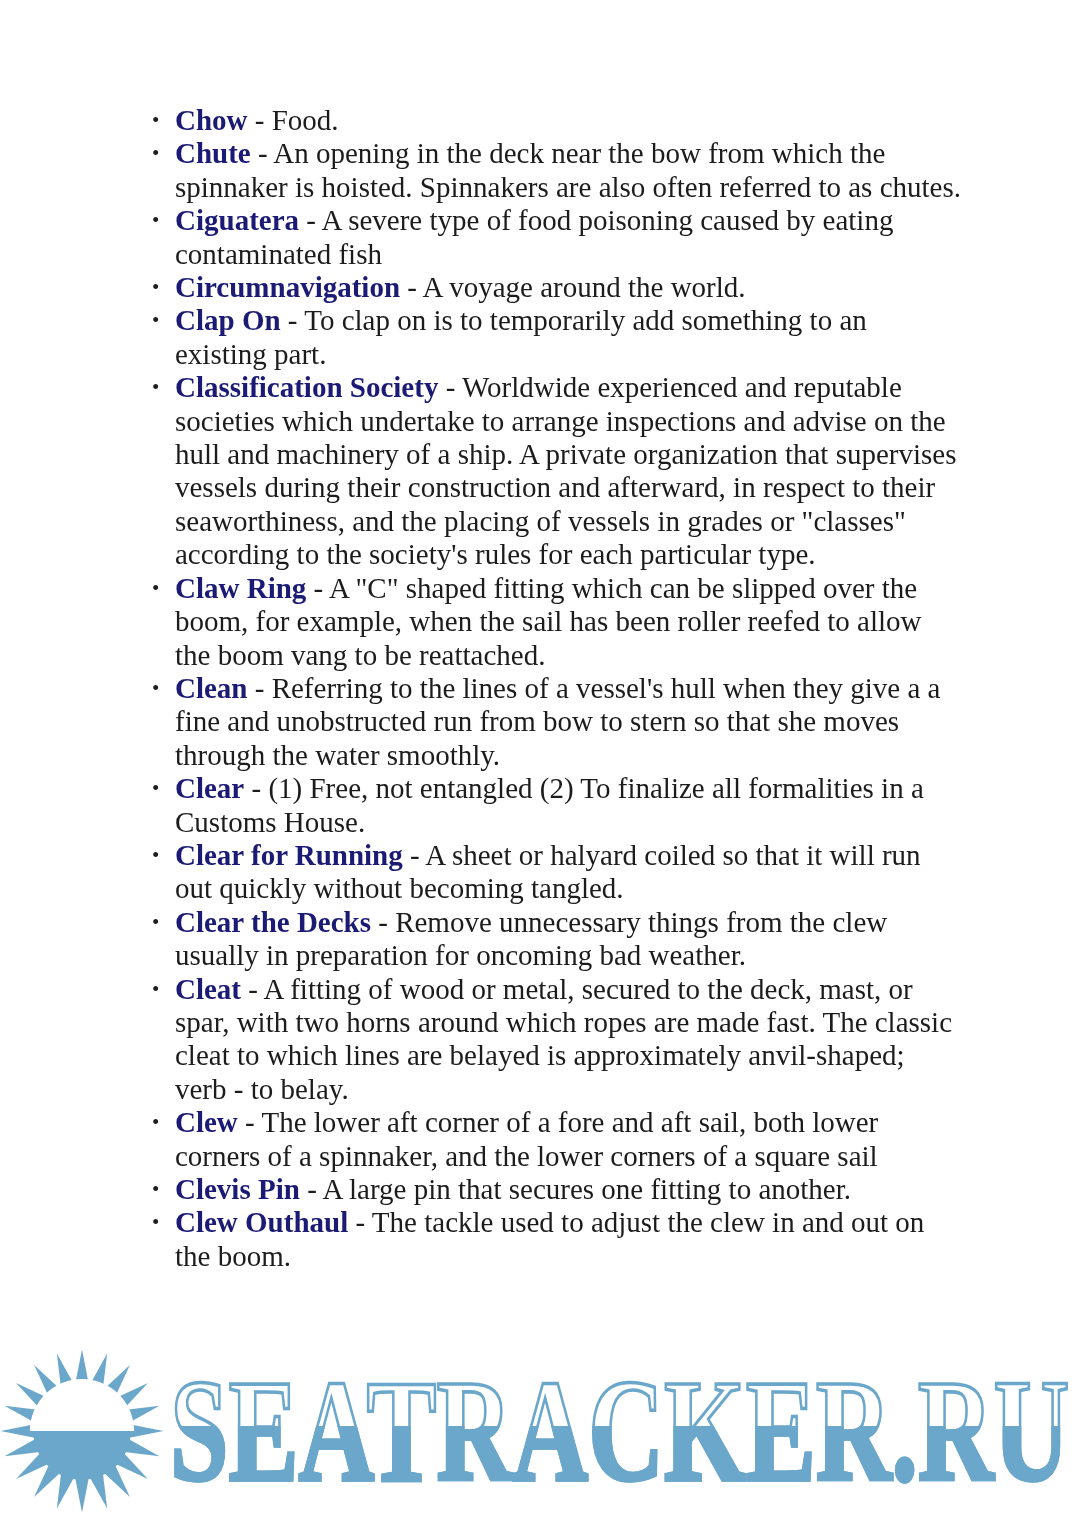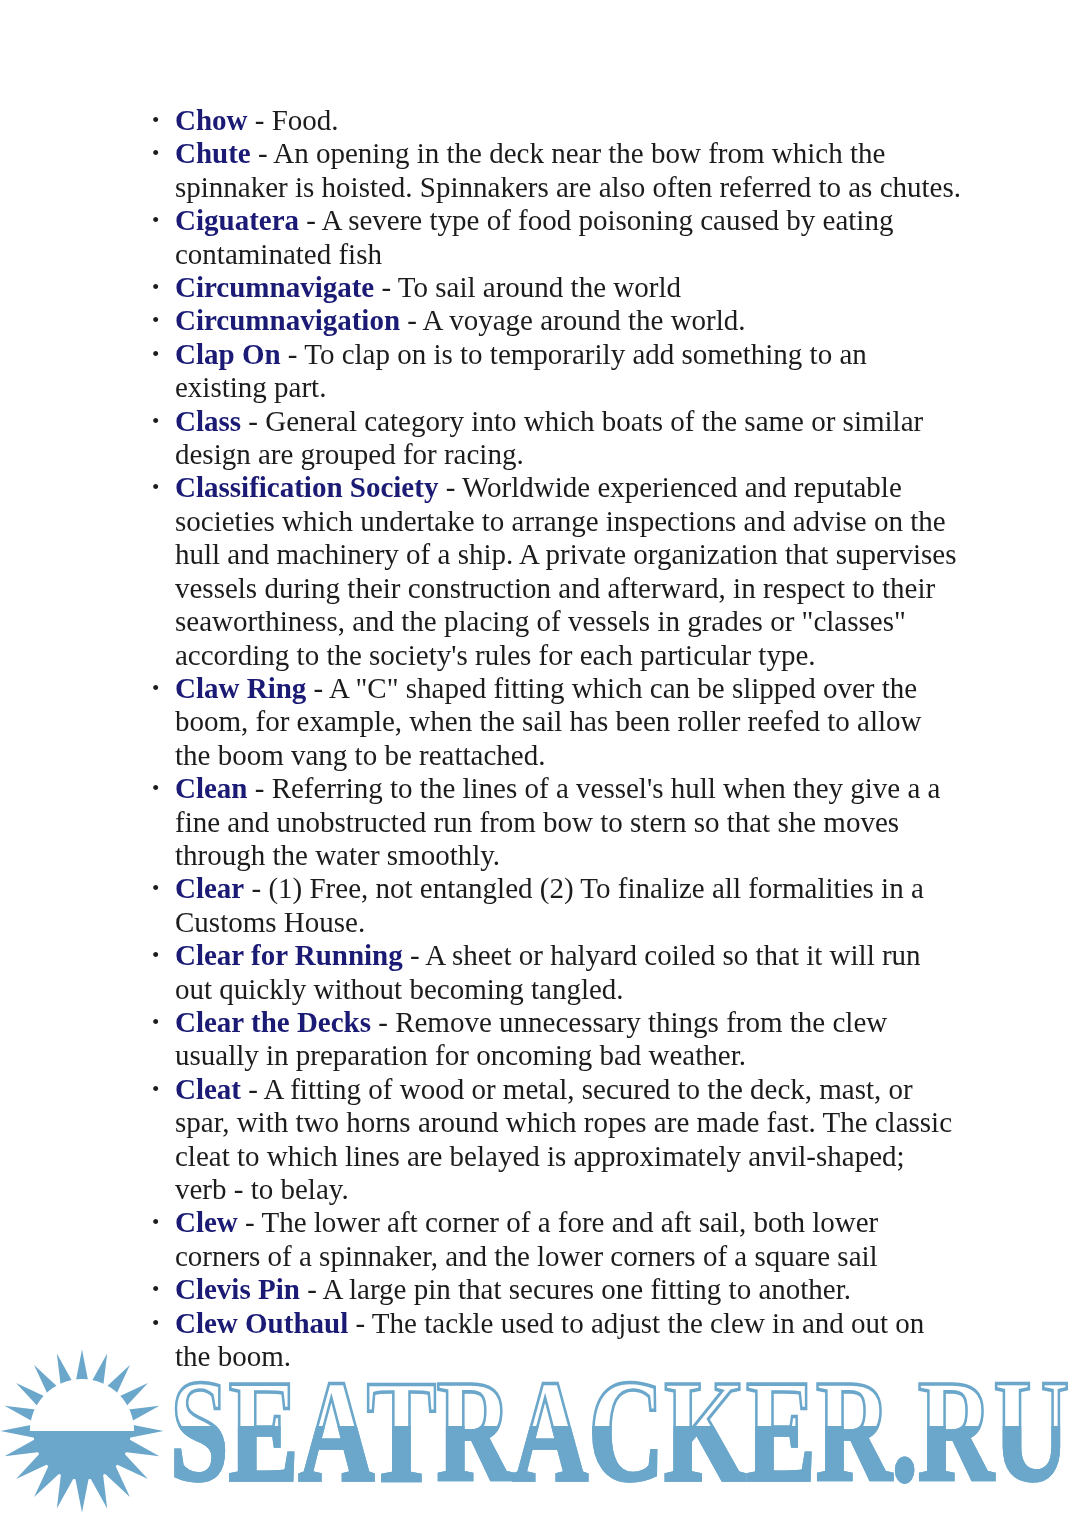--- a/index.html
+++ b/index.html
@@ -54,27 +54,25 @@
 <body>
 
 <div class="content">
   <ul class="glossary" id="glossary-list">
   <li><span class="term">Chow</span><span class="def"> - Food.</span></li>
 
   <li><span class="term">Chute</span><span class="def"> - An opening in the deck near the bow from which the spinnaker is hoisted. Spinnakers are also often referred to as chutes.</span></li>
 
   <li><span class="term">Ciguatera</span><span class="def"> - A severe type of food poisoning caused by eating contaminated fish</span></li>
 
-  <li><span class="term">Circumnavigate</span><span class="def"> - To sail around the world</span></li>
 
   <li><span class="term">Circumnavigation</span><span class="def"> - A voyage around the world.</span></li>
 
   <li><span class="term">Clap On</span><span class="def"> - To clap on is to temporarily add something to an existing part.</span></li>
 
-  <li><span class="term">Class</span><span class="def"> - General category into which boats of the same or similar design are grouped for racing.</span></li>
 
   <li><span class="term">Classification Society</span><span class="def"> - Worldwide experienced and reputable societies which undertake to arrange inspections and advise on the hull and machinery of a ship. A private organization that supervises vessels during their construction and afterward, in respect to their seaworthiness, and the placing of vessels in grades or "classes" according to the society's rules for each particular type.</span></li>
 
 
   <li><span class="term">Claw Ring</span><span class="def"> - A "C" shaped fitting which can be slipped over the boom, for example, when the sail has been roller reefed to allow the boom vang to be reattached.</span></li>
 
   <li><span class="term">Clean</span><span class="def"> - Referring to the lines of a vessel's hull when they give a a fine and unobstructed run from bow to stern so that she moves through the water smoothly.</span></li>
 
   <li><span class="term">Clear</span><span class="def"> - (1) Free, not entangled (2) To finalize all formalities in a Customs House.</span></li>
 

